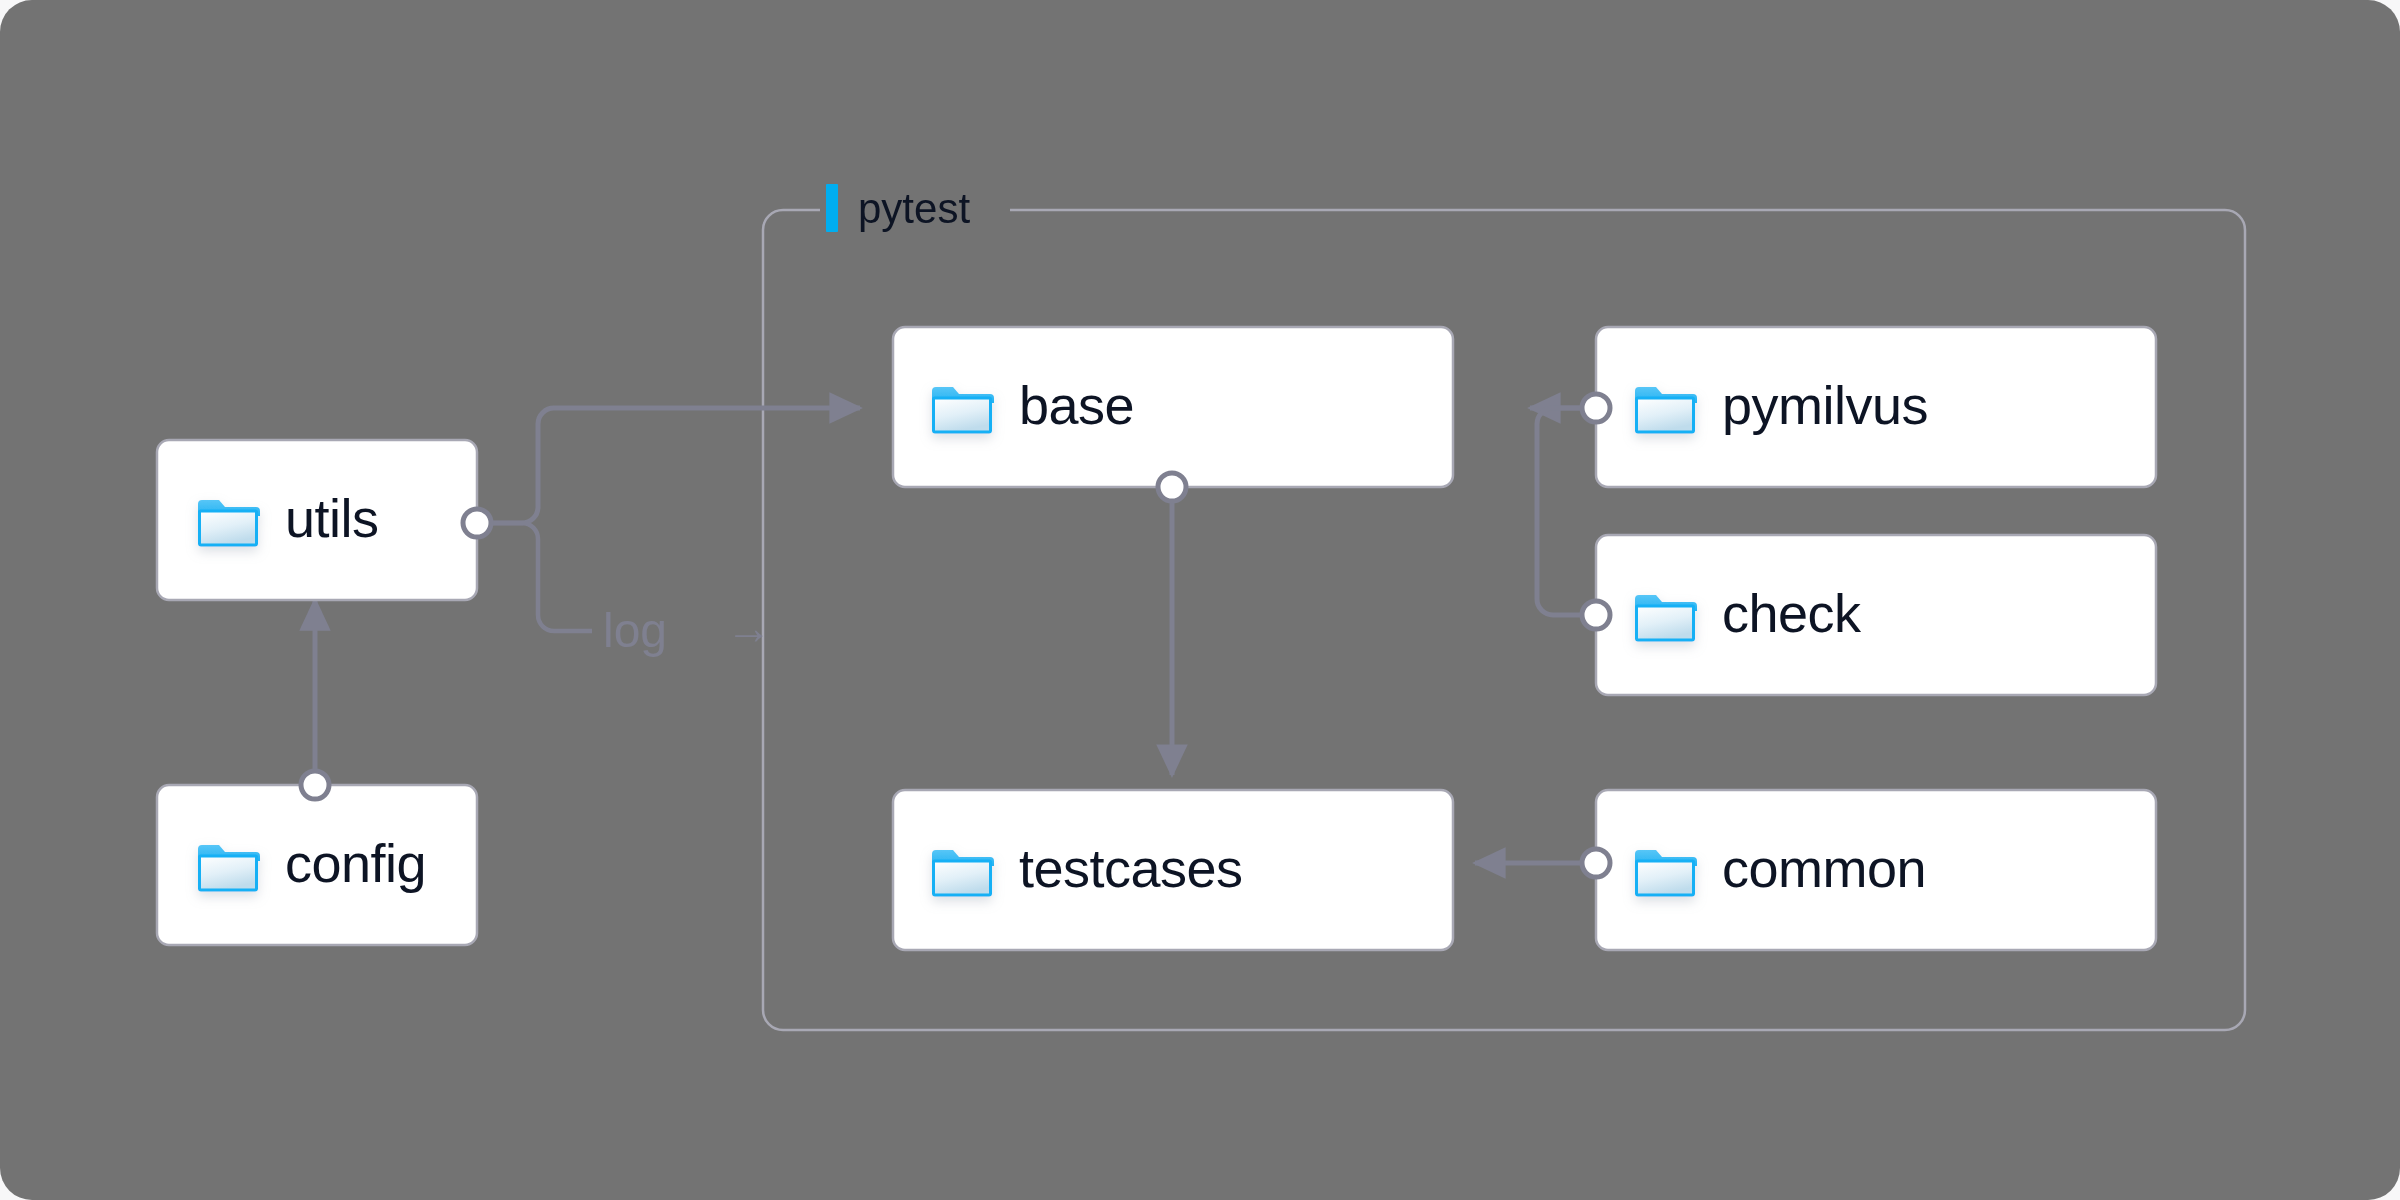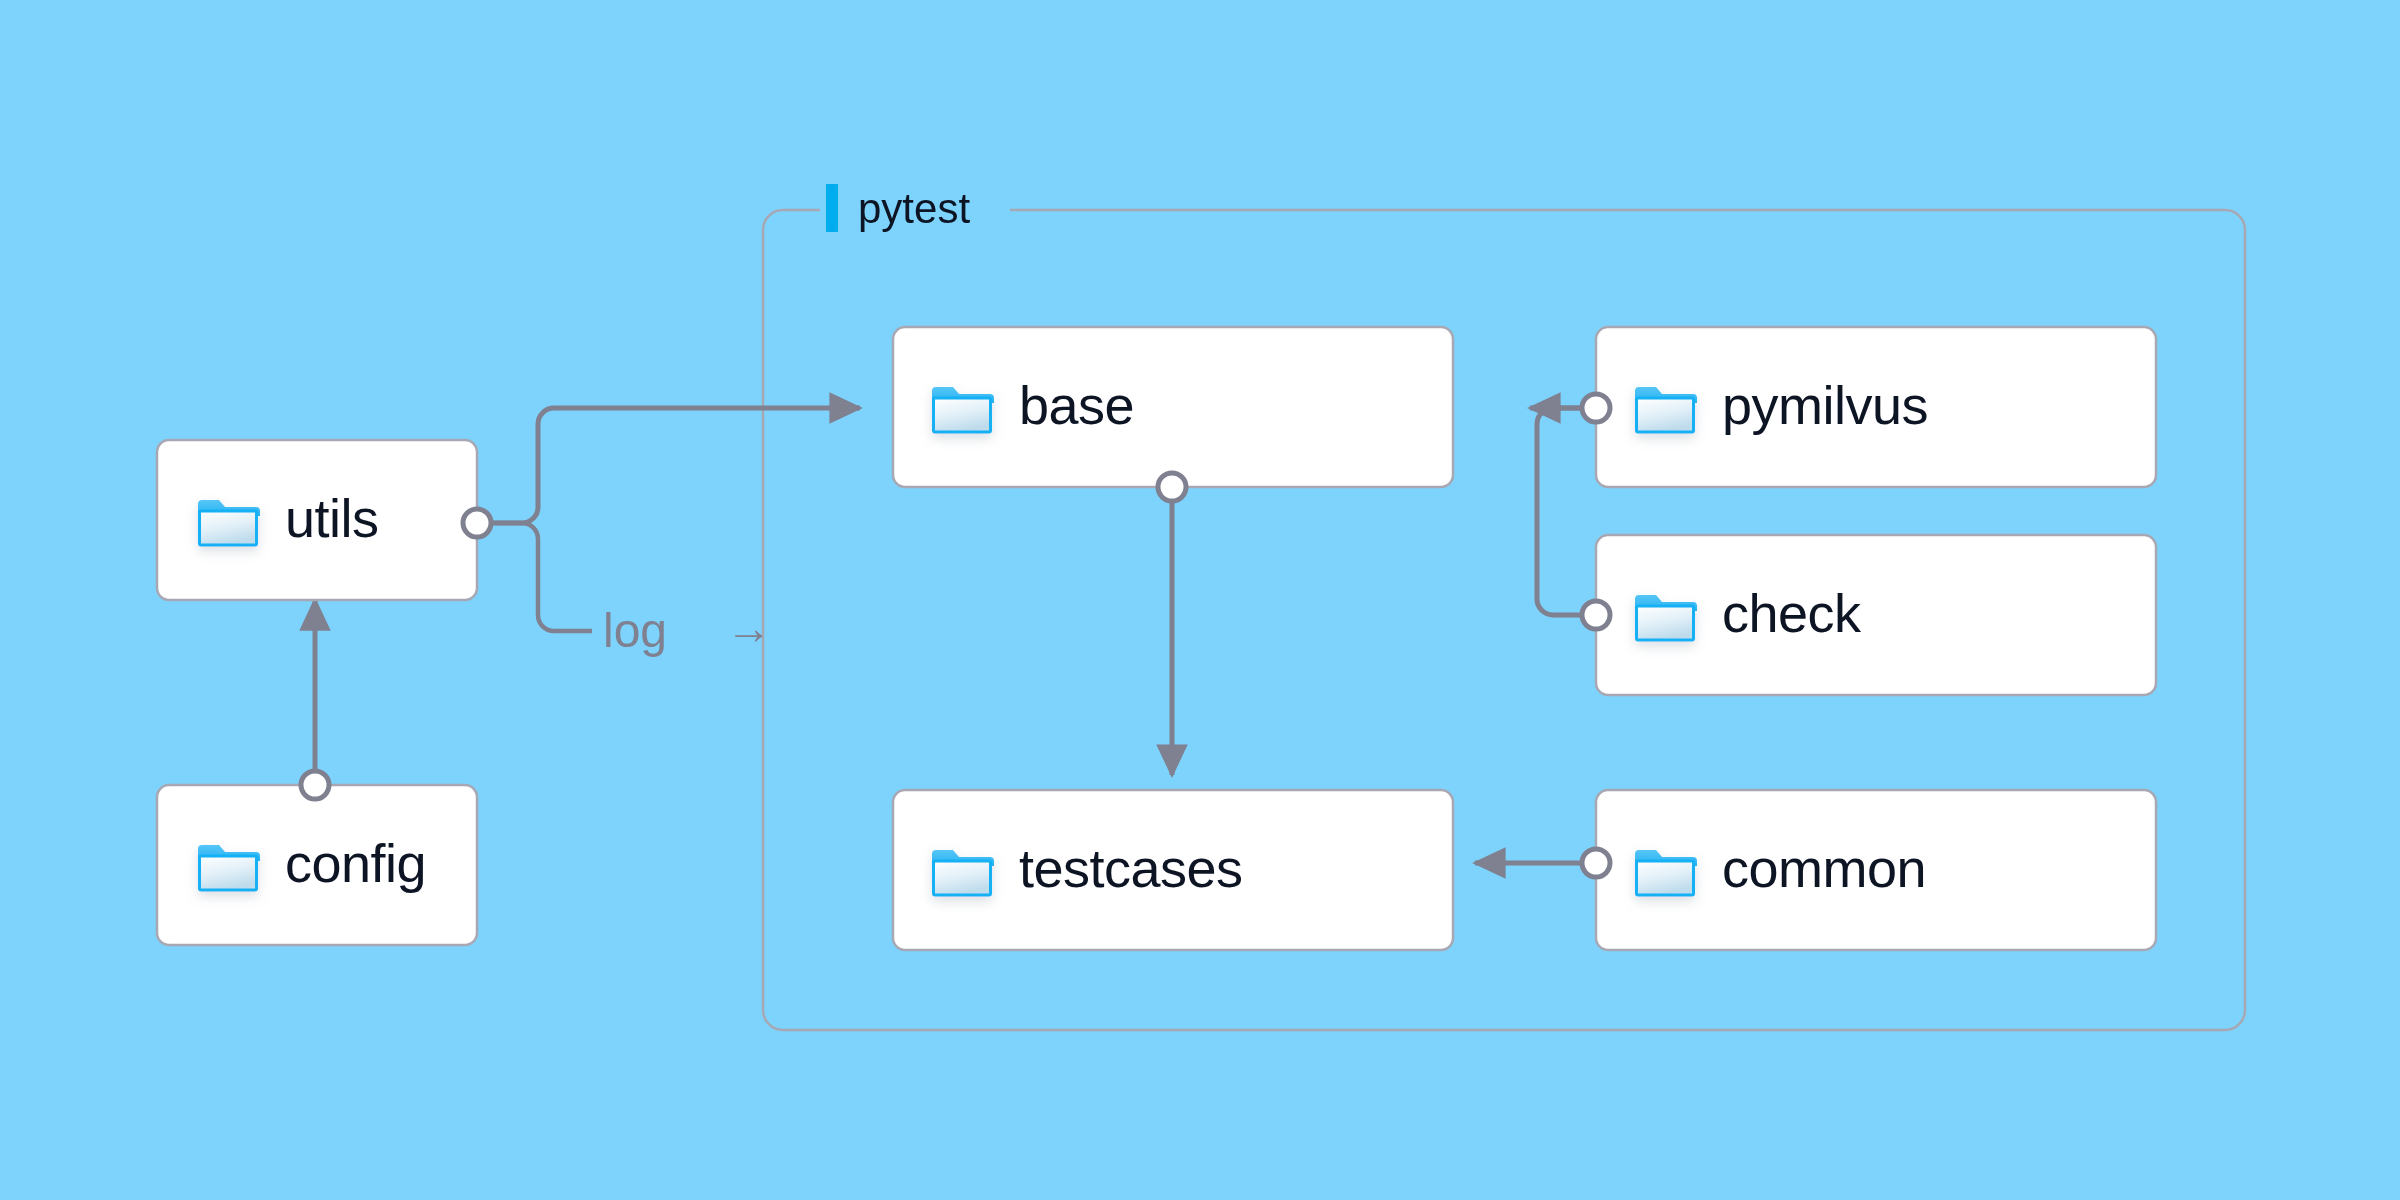--- a/index.html
+++ b/index.html
@@ -11,21 +11,22 @@
   body {
     width: 2400px;
     height: 1200px;
     overflow: hidden;
     font-family: "Liberation Sans", sans-serif;
   }
   #stage {
     position: relative;
     width: 2400px;
     height: 1200px;
-    background: #7dd3fc;
+    background: #737373;
+    border-radius: 32px;
   }
   svg.diagram {
     position: absolute;
     inset: 0;
     width: 2400px;
     height: 1200px;
     display: block;
   }
   .node-label {
     font-family: "Liberation Sans", sans-serif;

